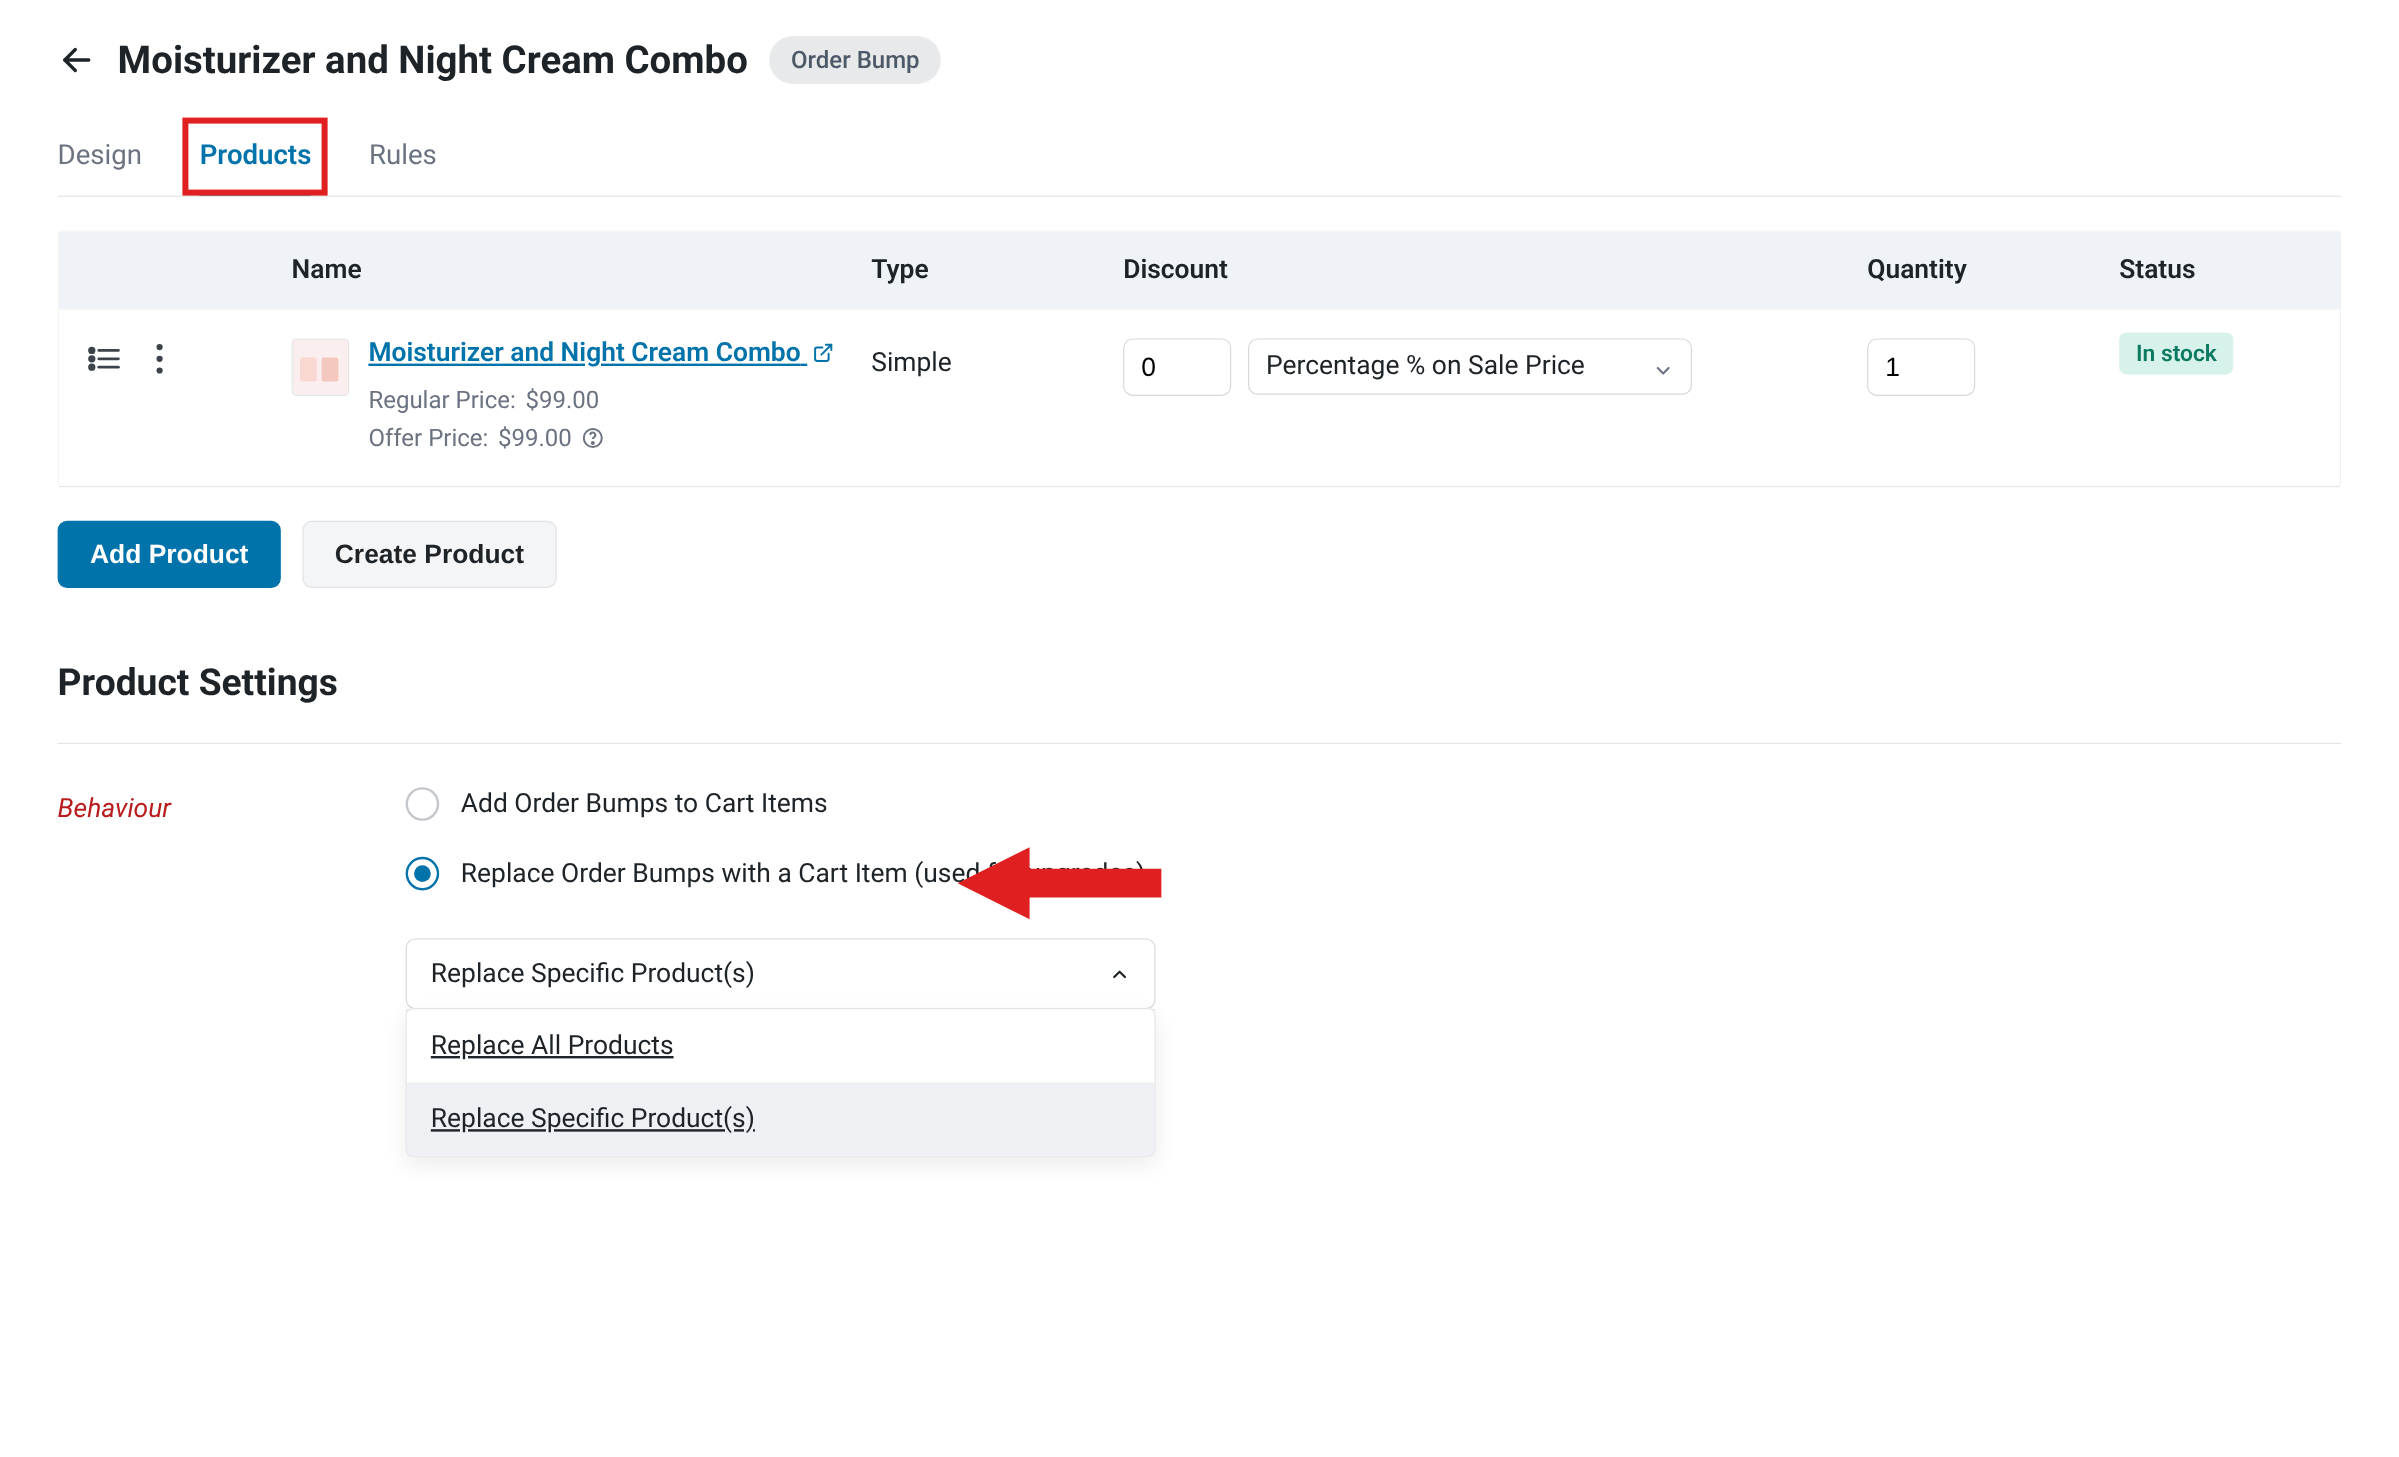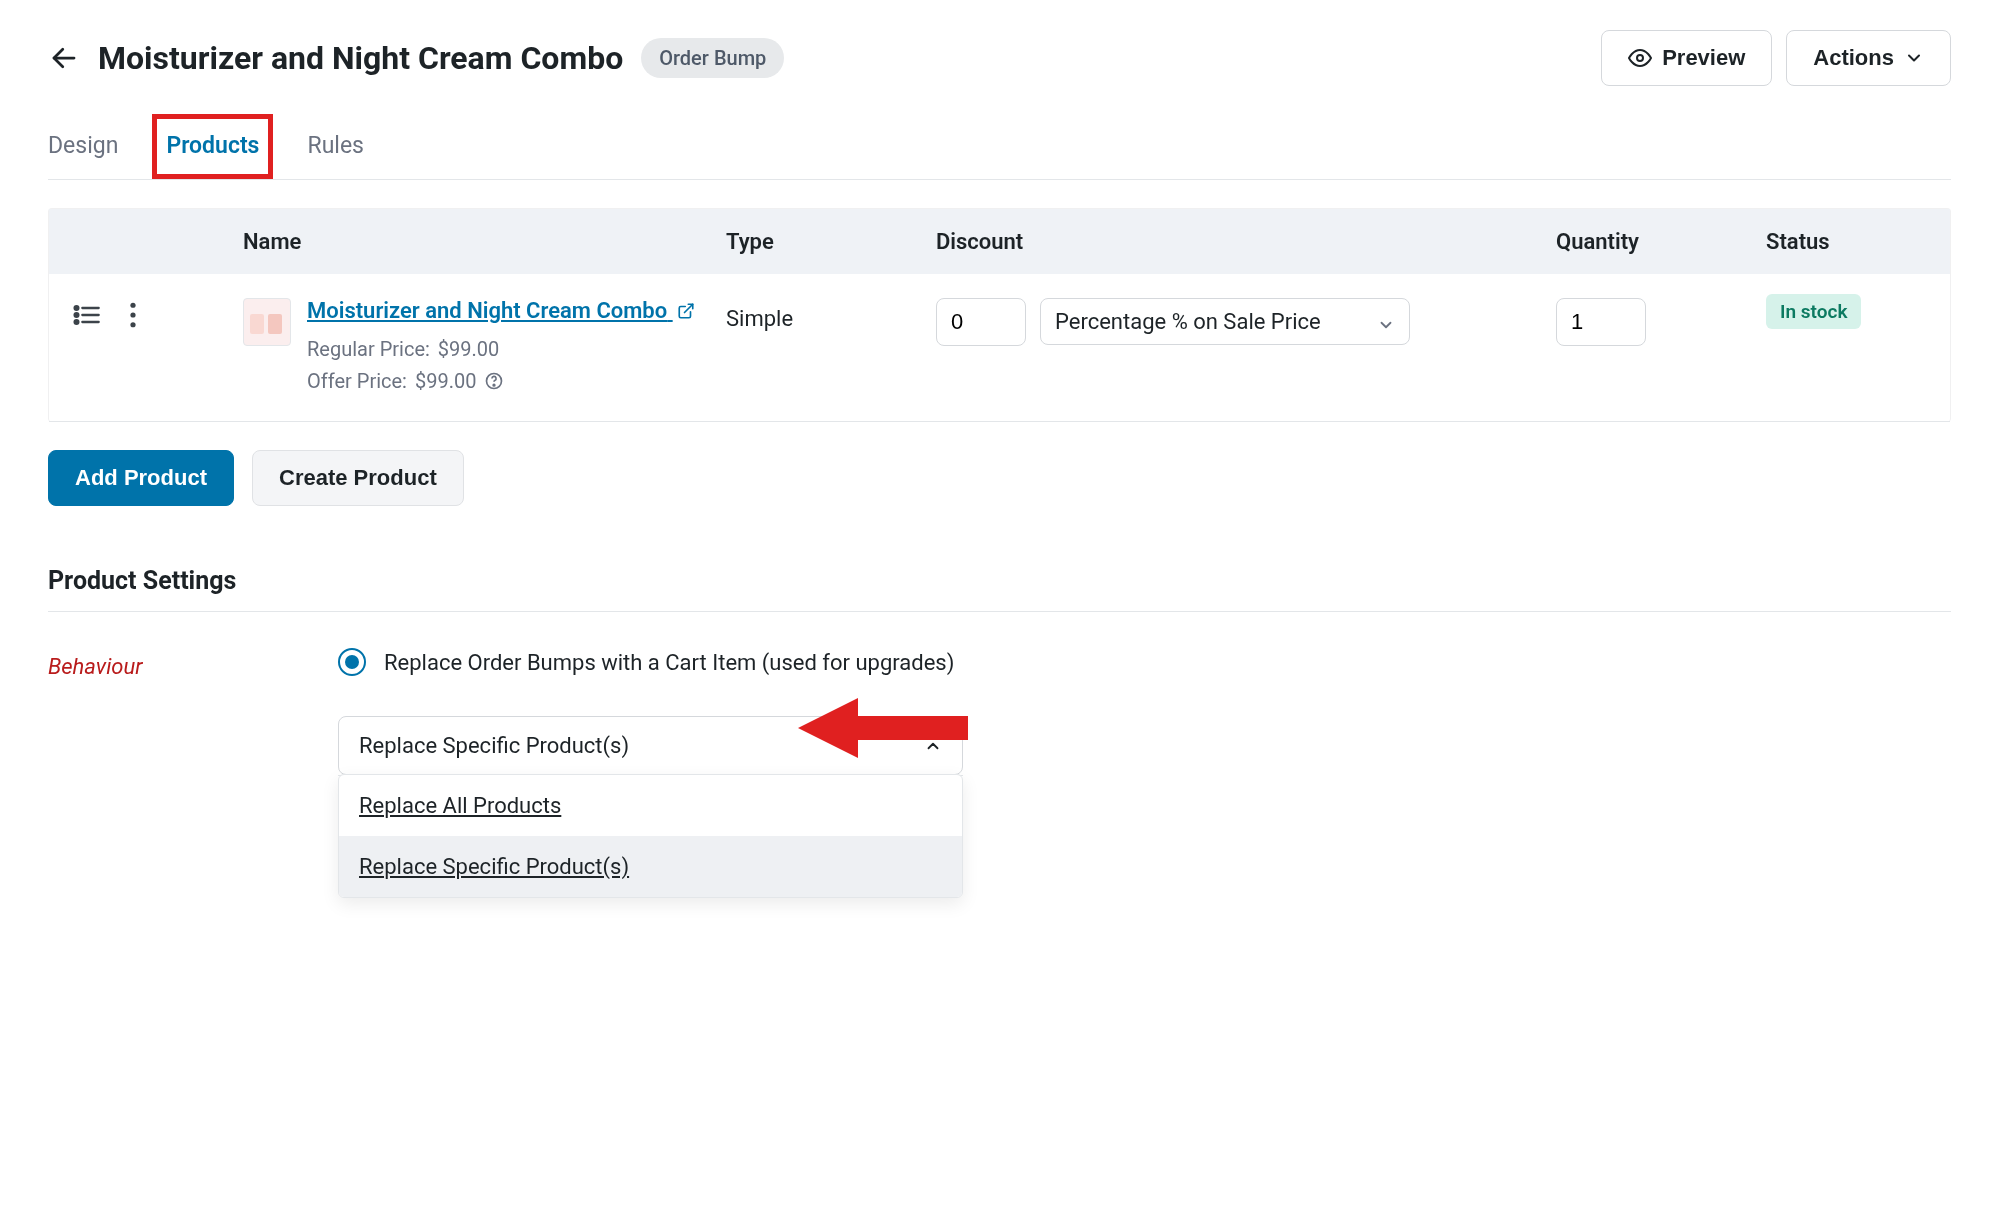--- a/index.html
+++ b/index.html
@@ -98,21 +98,21 @@
     padding: 6px 14px; border-radius: 6px;
     font-size: 19px; font-weight: 600;
   }
   
   .actions-row { display: flex; gap: 18px; margin: 28px 0 60px 0; }
   .btn-primary {
     background: #0073aa; color: #fff; border-color: #0073aa;
   }
   .btn-secondary { background: #f4f5f7; color: #1d2327; border: 1px solid #e0e2e5; }
   
-  .section-title { font-size: 25px; font-weight: 700; margin-bottom: 16px; }
+  .section-title { font-size: 31px; font-weight: 700; margin-bottom: 32px; }
   .divider { border-top: 1px solid #e3e6e9; margin-bottom: 36px; }
   .settings-row { display: flex; gap: 0; position: relative; }
   .settings-label { width: 290px; font-size: 22px; color: #b91c1c; padding-top: 6px; font-style: italic; }
   .radio-group { display: flex; flex-direction: column; gap: 30px; font-size: 22px; }
   .radio { display: flex; align-items: center; gap: 18px; cursor: pointer; }
   .radio-dot {
     width: 28px; height: 28px; border-radius: 50%;
     border: 2px solid #c3c6ca; display: inline-block; position: relative;
   }
   .radio-dot.checked { border-color: #0073aa; }
@@ -153,35 +153,20 @@
 <div class="header">
   <div class="header-left">
     <div class="back-btn">
       <svg width="30" height="30" viewBox="0 0 24 24" fill="none" stroke="currentColor" stroke-width="2.2" stroke-linecap="round" stroke-linejoin="round">
           <line x1="20" y1="12" x2="4" y2="12"></line>
           <polyline points="11 5 4 12 11 19"></polyline>
         </svg>
     </div>
     <h1 class="page-title">Moisturizer and Night Cream Combo</h1>
     <span class="badge">Order Bump</span>
-  </div>
-  <div class="header-right">
-    <button class="btn">
-      <svg width="24" height="24" viewBox="0 0 24 24" fill="none" stroke="currentColor" stroke-width="2" stroke-linecap="round" stroke-linejoin="round">
-          <path d="M1 12s4-8 11-8 11 8 11 8-4 8-11 8-11-8-11-8z"></path>
-          <circle cx="12" cy="12" r="3"></circle>
-        </svg>
-      <span>Preview</span>
-    </button>
-    <button class="btn">
-      <span>Actions</span>
-      <svg width="20" height="20" viewBox="0 0 24 24" fill="none" stroke="currentColor" stroke-width="2.4" stroke-linecap="round" stroke-linejoin="round">
-          <polyline points="6 9 12 15 18 9"></polyline>
-        </svg>
-    </button>
   </div>
 </div>
 
 <div class="tabs">
   <div class="tab">Design</div>
   <div class="tab active">
     <span>Products</span>
     <span class="highlight-box"></span>
   </div>
   <div class="tab">Rules</div>
@@ -271,20 +256,24 @@
 </div>
 
 <h2 class="section-title">Product Settings</h2>
 <div class="divider"></div>
 
 <div class="settings-row">
   <div class="settings-label">Behaviour</div>
   <div>
     <div class="radio-group">
       <label class="radio">
+        <span class="radio-dot"></span>
+        <span>Add Order Bumps to Cart Items</span>
+      </label>
+      <label class="radio">
         <span class="radio-dot checked"></span>
         <span>Replace Order Bumps with a Cart Item (used for upgrades)</span>
       </label>
     </div>
 
     <div class="dd-container">
       <div class="dd-header">
         <span>Replace Specific Product(s)</span>
         <svg width="18" height="18" viewBox="0 0 24 24" fill="none" stroke="#1d2327" stroke-width="2.4" stroke-linecap="round" stroke-linejoin="round">
             <polyline points="6 15 12 9 18 15"></polyline>

